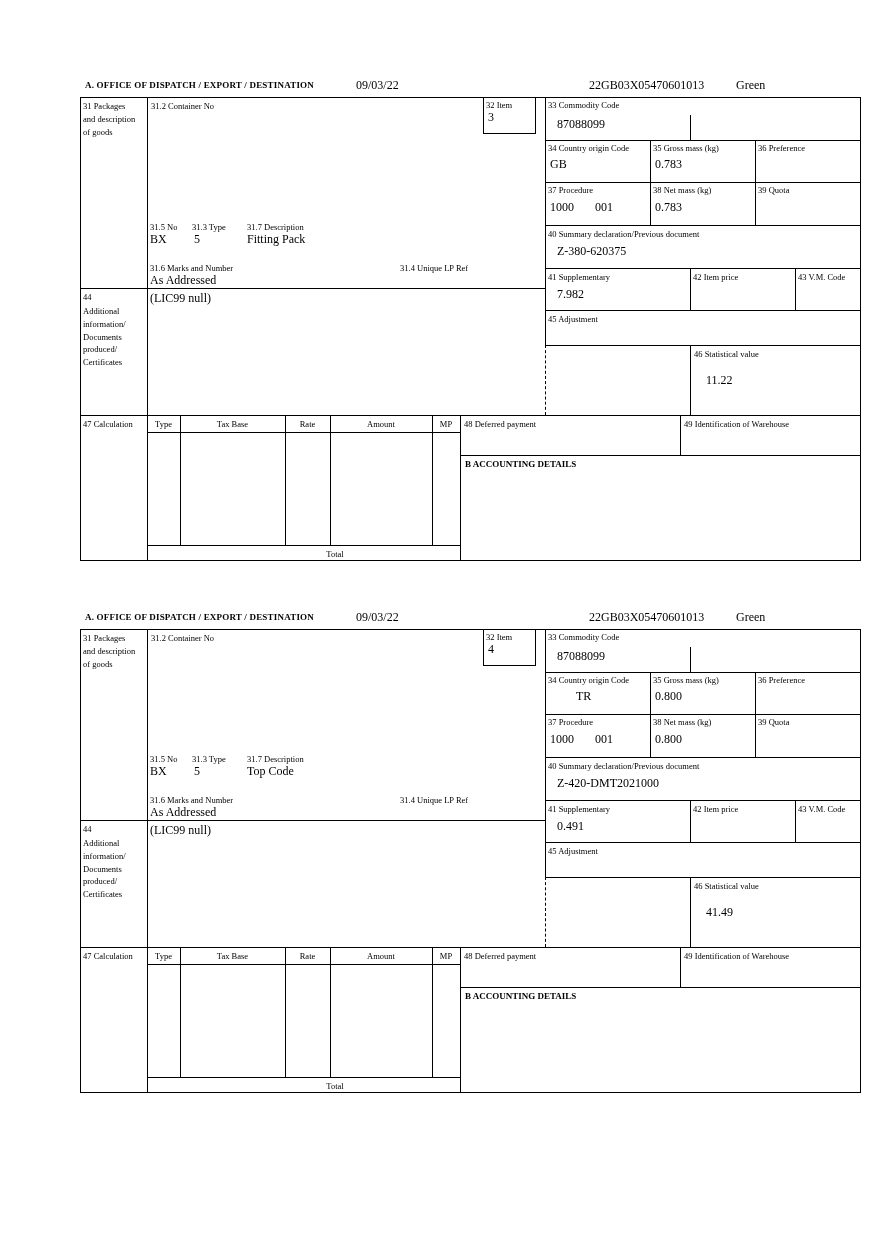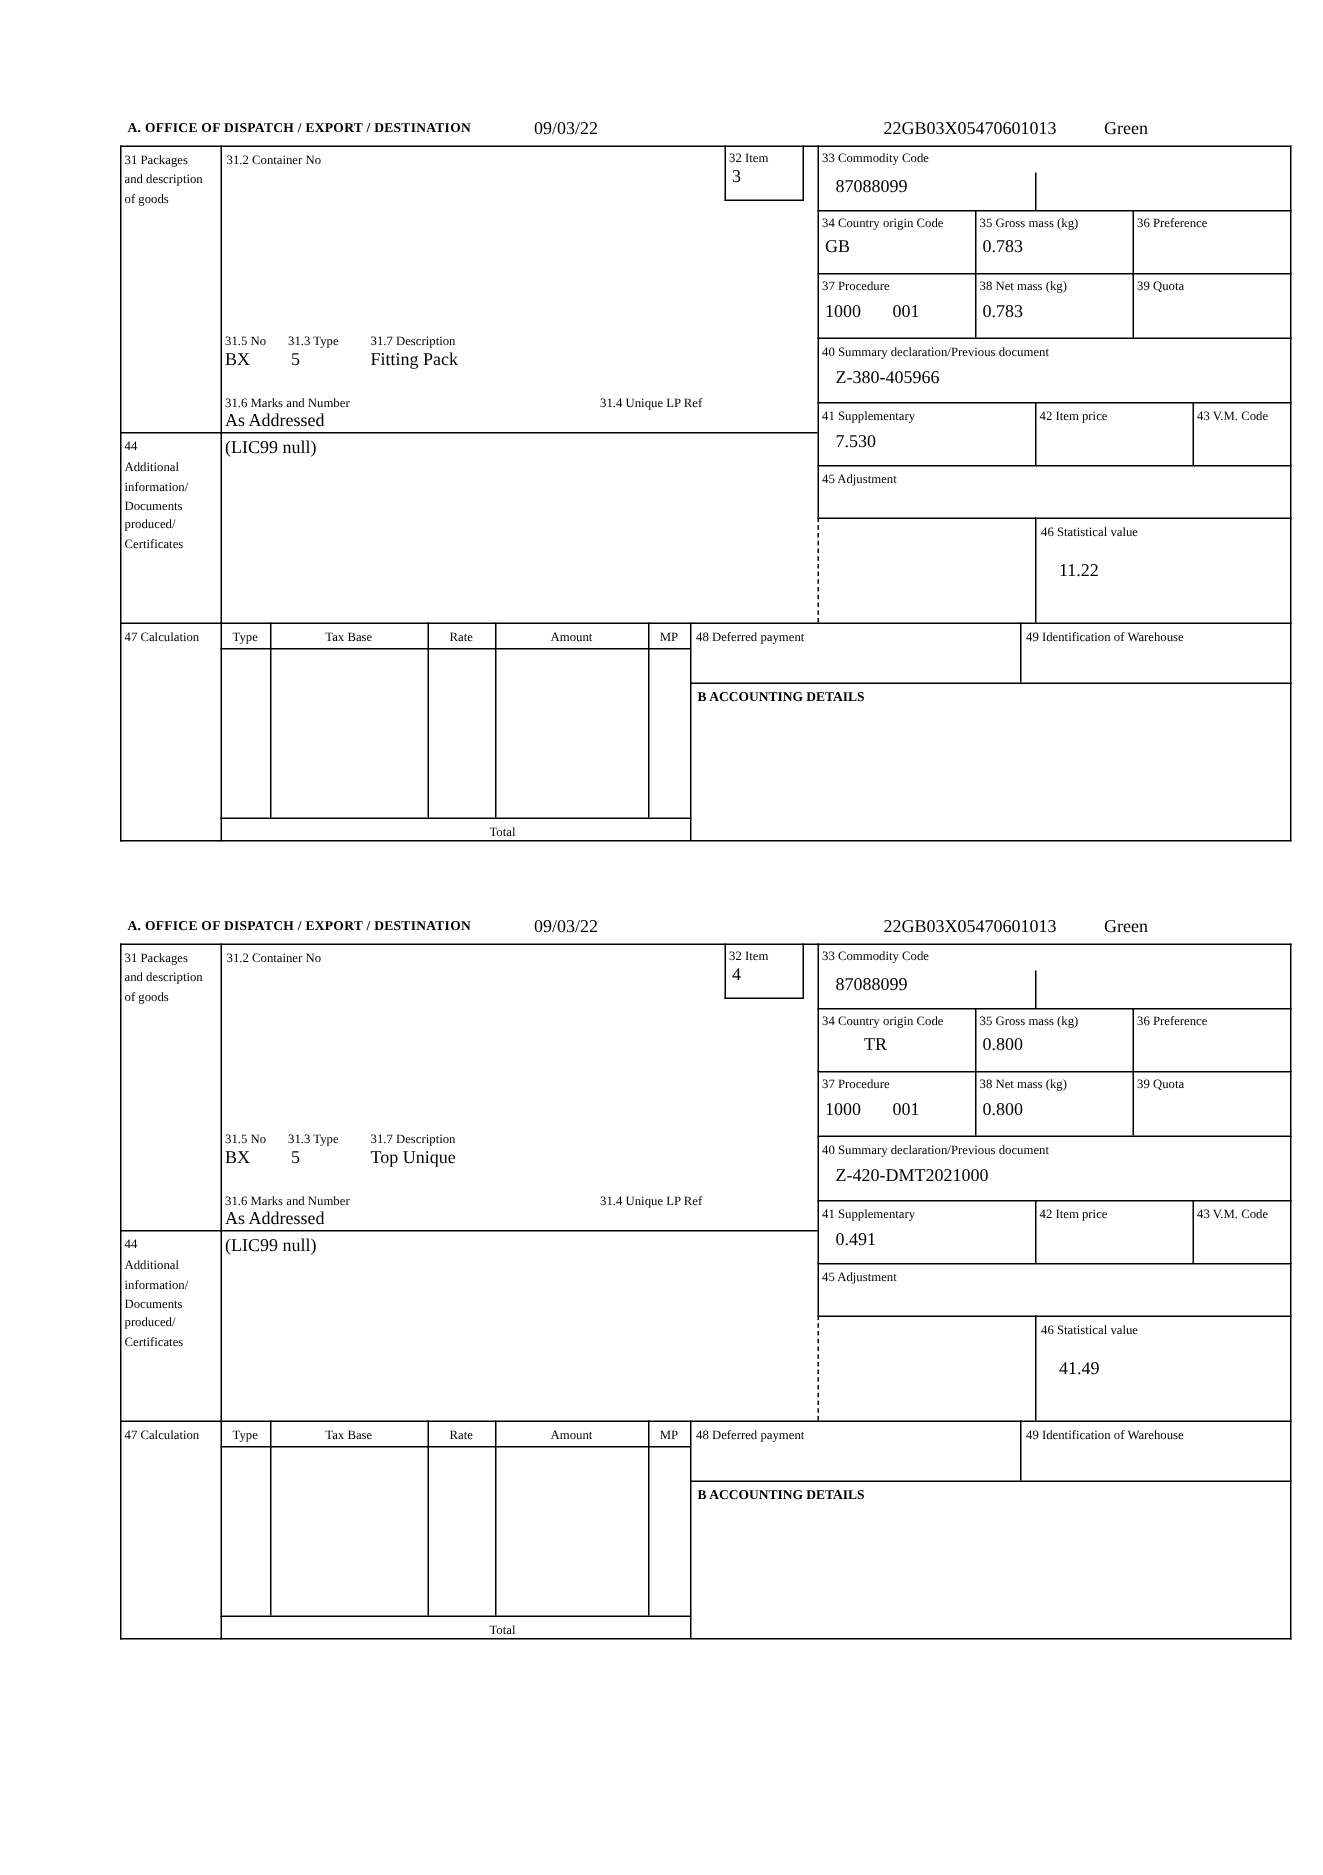--- a/index.html
+++ b/index.html
@@ -91,28 +91,28 @@
     <div class="lbl" style="left:678px;top:106px">39 Quota</div>
 
     <div class="lbl" style="left:70px;top:143px">31.5 No</div>
     <div class="lbl" style="left:112px;top:143px">31.3 Type</div>
     <div class="lbl" style="left:167px;top:143px">31.7 Description</div>
     <div class="val" style="left:70px;top:155px">BX</div>
     <div class="val" style="left:114px;top:155px">5</div>
     <div class="val" style="left:167px;top:155px">Fitting Pack</div>
 
     <div class="lbl" style="left:468px;top:150px">40 Summary declaration/Previous document</div>
-    <div class="val" style="left:477px;top:167px">Z-380-405966</div>
+    <div class="val" style="left:477px;top:167px">Z-380-620375</div>
 
     <div class="lbl" style="left:70px;top:184px">31.6 Marks and Number</div>
     <div class="lbl" style="left:320px;top:184px">31.4 Unique LP Ref</div>
     <div class="val" style="left:70px;top:196px">As Addressed</div>
 
     <div class="lbl" style="left:468px;top:193px">41 Supplementary</div>
-    <div class="val" style="left:477px;top:210px">7.530</div>
+    <div class="val" style="left:477px;top:210px">7.982</div>
     <div class="lbl" style="left:613px;top:193px">42 Item price</div>
     <div class="lbl" style="left:718px;top:193px">43 V.M. Code</div>
 
     <div class="val" style="left:70px;top:214px">(LIC99 null)</div>
 
     <div class="lbl" style="left:468px;top:235px">45 Adjustment</div>
     <div class="lbl" style="left:614px;top:270px">46 Statistical value</div>
     <div class="val" style="left:626px;top:296px">11.22</div>
 
     <div class="lbl ctr" style="left:67px;top:340px;width:33px">Type</div>
@@ -195,21 +195,21 @@
     <div class="val" style="left:515px;top:123px">001</div>
     <div class="lbl" style="left:573px;top:106px">38 Net mass (kg)</div>
     <div class="val" style="left:575px;top:123px">0.800</div>
     <div class="lbl" style="left:678px;top:106px">39 Quota</div>
 
     <div class="lbl" style="left:70px;top:143px">31.5 No</div>
     <div class="lbl" style="left:112px;top:143px">31.3 Type</div>
     <div class="lbl" style="left:167px;top:143px">31.7 Description</div>
     <div class="val" style="left:70px;top:155px">BX</div>
     <div class="val" style="left:114px;top:155px">5</div>
-    <div class="val" style="left:167px;top:155px">Top Unique</div>
+    <div class="val" style="left:167px;top:155px">Top Code</div>
 
     <div class="lbl" style="left:468px;top:150px">40 Summary declaration/Previous document</div>
     <div class="val" style="left:477px;top:167px">Z-420-DMT2021000</div>
 
     <div class="lbl" style="left:70px;top:184px">31.6 Marks and Number</div>
     <div class="lbl" style="left:320px;top:184px">31.4 Unique LP Ref</div>
     <div class="val" style="left:70px;top:196px">As Addressed</div>
 
     <div class="lbl" style="left:468px;top:193px">41 Supplementary</div>
     <div class="val" style="left:477px;top:210px">0.491</div>

